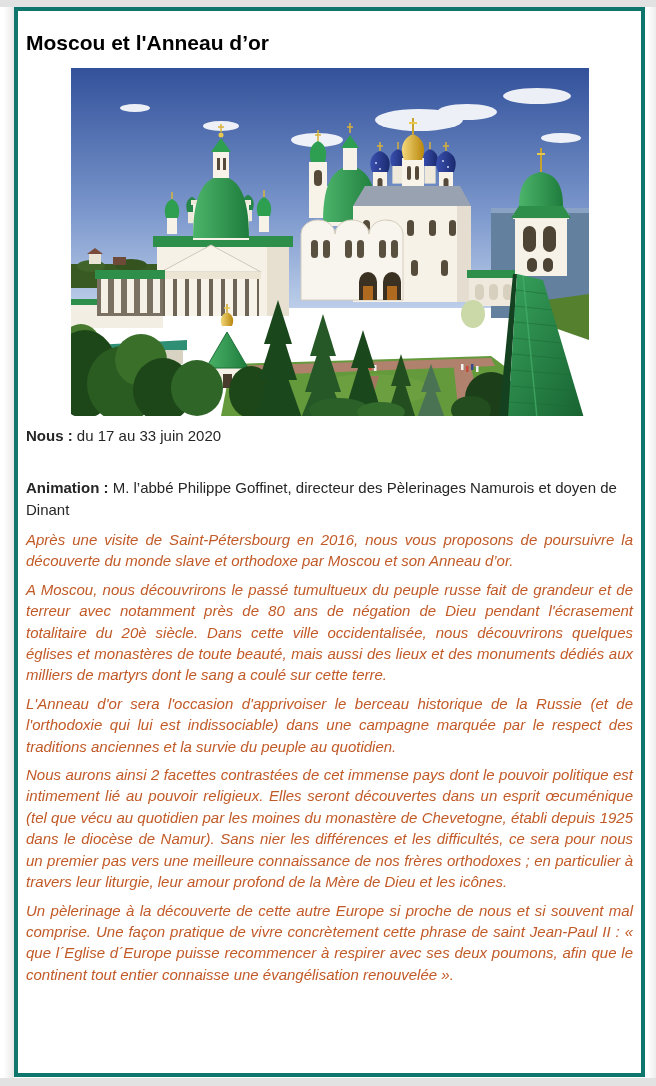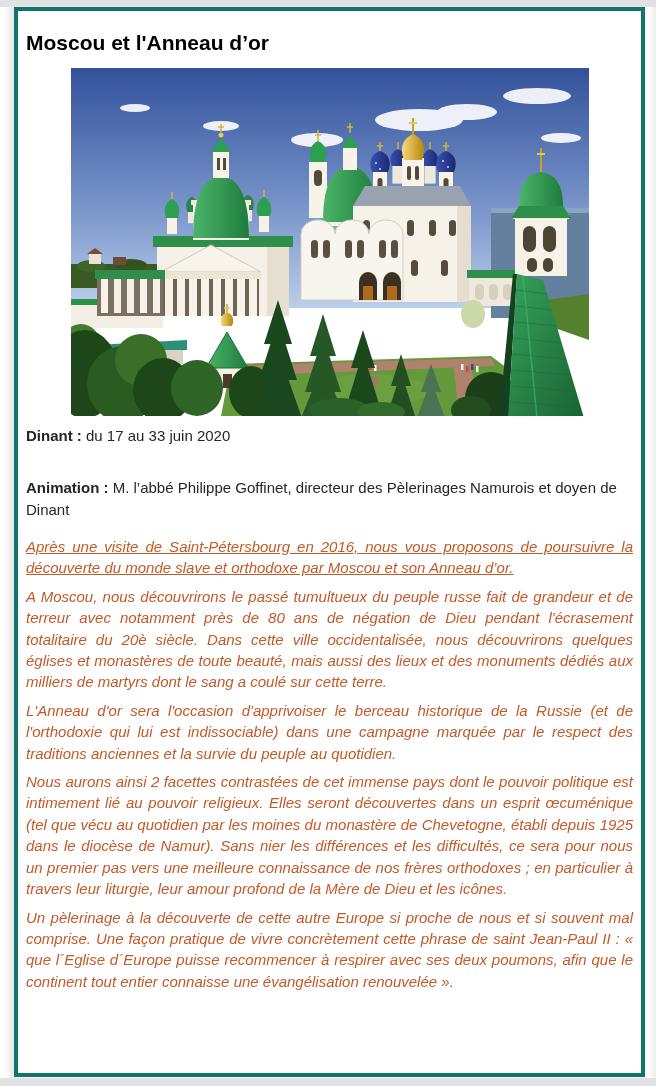--- a/index.html
+++ b/index.html
@@ -22,21 +22,21 @@
   h1.title{font-size:21px;line-height:25px;margin:7px 0 0;font-weight:bold;color:#000;}
   h2.subtitle{font-size:20px;line-height:25px;margin:6px 0 0;font-weight:bold;font-style:italic;color:#000;}
   figure.photo{margin:13px auto 0;width:518px;height:348px;padding:0;}
   figure.photo svg{display:block;}
   p.meta{font-size:15px;line-height:22px;color:#262626;margin:9px 0 0;}
   p.meta.animation{margin-top:30px;}
   p.orange{
     font-size:15px;line-height:21.4px;color:#c25a28;font-style:italic;
     text-align:justify;margin:7px 0 0;
   }
-  p.orange.first{margin-top:15px;text-decoration:underline;}
+  p.orange.first{margin-top:8px;}
 </style>
 </head>
 <body>
 
 <div class="strip top"></div>
 <div class="gutter-left"></div>
 <div class="gutter-right"></div>
 
 <div class="page">
 
@@ -349,21 +349,21 @@
         <line x1="443" y1="270" x2="490" y2="275"></line>
         <line x1="442" y1="286" x2="495" y2="291"></line>
         <line x1="441" y1="302" x2="500" y2="307"></line>
         <line x1="440" y1="318" x2="504" y2="323"></line>
         <line x1="439" y1="334" x2="509" y2="339"></line>
       </g>
       <line x1="452" y1="208" x2="466" y2="350" stroke="#45b06a" stroke-width="1.5" opacity="0.7"></line>
     </svg>
   </figure>
 
-  <p class="meta"><strong>Dinant :</strong> <span>du 17 au 33 juin 2020</span></p>
+  <p class="meta"><strong>Nous :</strong> <span>du 17 au 33 juin 2020</span></p>
 
   <p class="meta animation"><strong>Animation :</strong> <span>M. l’abbé Philippe Goffinet, directeur des Pèlerinages Namurois et doyen de Dinant</span></p>
 
   <p class="orange first">Après une visite de Saint-Pétersbourg en 2016, nous vous proposons de poursuivre la découverte du monde slave et orthodoxe par Moscou et son Anneau d’or.</p>
   <p class="orange">A Moscou, nous découvrirons le passé tumultueux du peuple russe fait de grandeur et de terreur avec notamment près de 80 ans de négation de Dieu pendant l'écrasement totalitaire du 20è siècle. Dans cette ville occidentalisée, nous découvrirons quelques églises et monastères de toute beauté, mais aussi des lieux et des monuments dédiés aux milliers de martyrs dont le sang a coulé sur cette terre.</p>
   <p class="orange">L'Anneau d'or sera l'occasion d'apprivoiser le berceau historique de la Russie (et de l'orthodoxie qui lui est indissociable) dans une campagne marquée par le respect des traditions anciennes et la survie du peuple au quotidien.</p>
   <p class="orange">Nous aurons ainsi 2 facettes contrastées de cet immense pays dont le pouvoir politique est intimement lié au pouvoir religieux. Elles seront découvertes dans un esprit œcuménique (tel que vécu au quotidien par les moines du monastère de Chevetogne, établi depuis 1925 dans le diocèse de Namur). Sans nier les différences et les difficultés, ce sera pour nous un premier pas vers une meilleure connaissance de nos frères orthodoxes ; en particulier à travers leur liturgie, leur amour profond de la Mère de Dieu et les icônes.</p>
   <p class="orange">Un pèlerinage à la découverte de cette autre Europe si proche de nous et si souvent mal comprise. Une façon pratique de vivre concrètement cette phrase de saint Jean-Paul II : « que l´Eglise d´Europe puisse recommencer à respirer avec ses deux poumons, afin que le continent tout entier connaisse une évangélisation renouvelée ».</p>
 
 </div>

